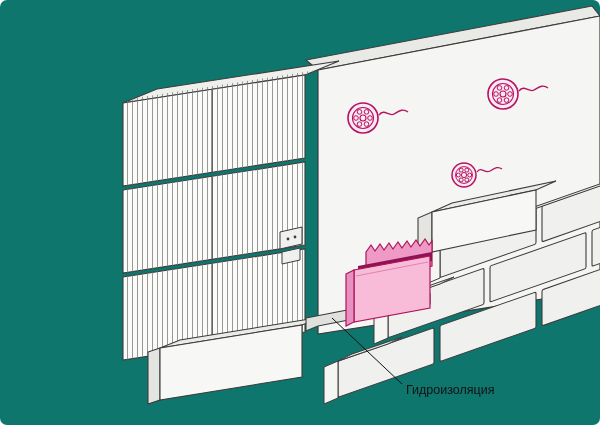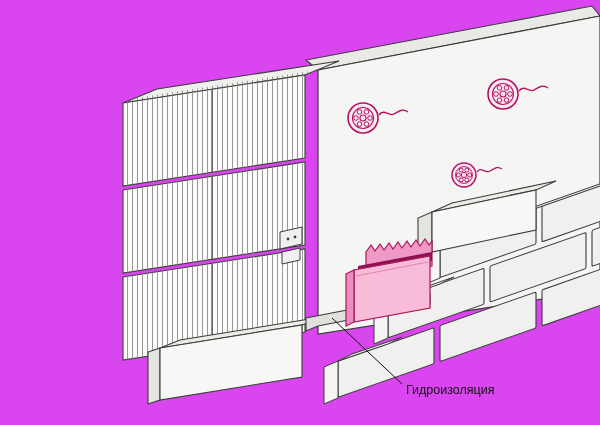--- a/index.html
+++ b/index.html
@@ -1,17 +1,17 @@
 <!DOCTYPE html>
 <html><head>
 <meta charset="utf-8">
 <style>
   html,body{margin:0;padding:0;background:#ffffff;}
-  .stage{position:relative;width:600px;height:425px;background:#d946ef;overflow:hidden;
-         font-family:"Liberation Sans", sans-serif;}
+  .stage{position:relative;width:600px;height:425px;background:#0f766e;overflow:hidden;
+         font-family:"Liberation Sans", sans-serif;border-radius:7px;}
   svg{display:block;}
   text.diagram-label{font-family:"Liberation Sans", sans-serif;font-size:12.5px;fill:#111111;}
 </style>
 </head>
 <body>
 
 <div class="stage">
 <svg width="600" height="425" viewBox="0 0 600 425">
   <defs>
     <pattern id="hatchV" width="5" height="8" patternUnits="userSpaceOnUse">

